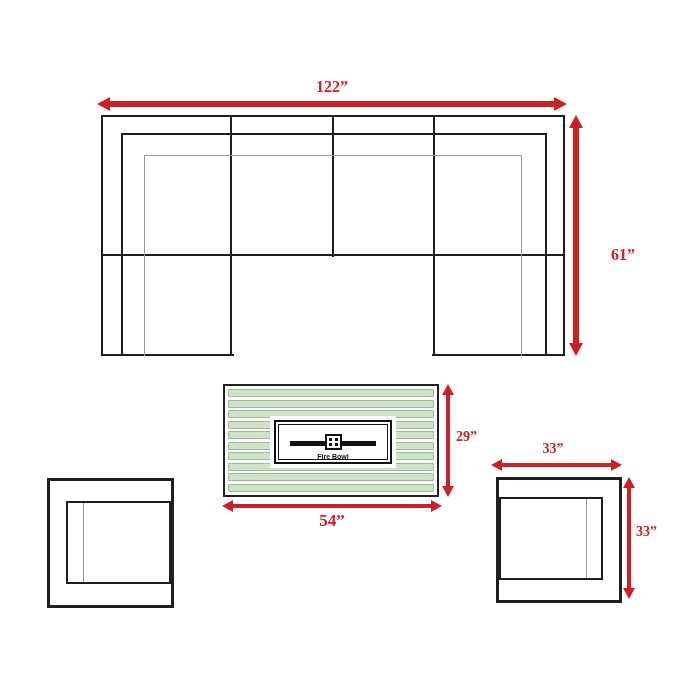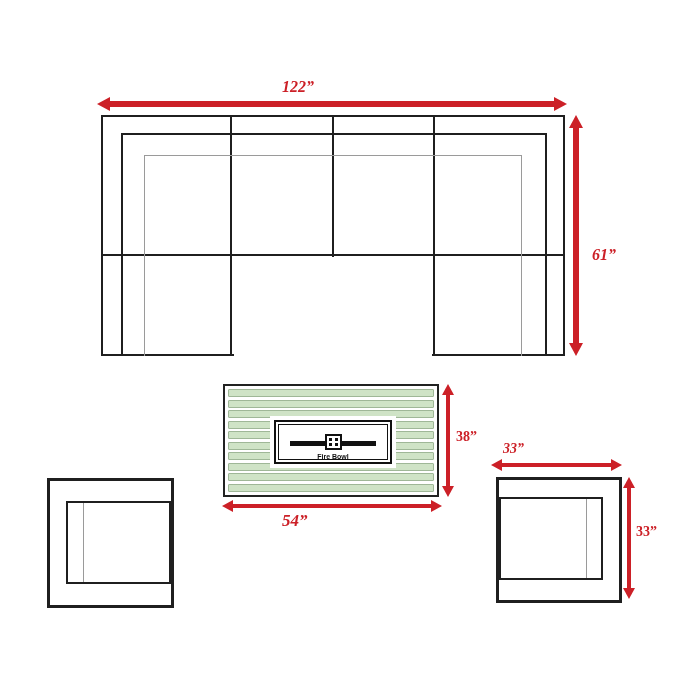--- a/index.html
+++ b/index.html
@@ -35,21 +35,21 @@
     border-left:6px solid transparent;border-right:6px solid transparent;border-bottom:11px solid var(--red);}
   .arrow.v .head-b{bottom:0;left:50%;transform:translateX(-50%);
     border-left:6px solid transparent;border-right:6px solid transparent;border-top:11px solid var(--red);}
   .arrow.thick.h .head-l{border-top-width:7px;border-bottom-width:7px;border-right-width:13px;}
   .arrow.thick.h .head-r{border-top-width:7px;border-bottom-width:7px;border-left-width:13px;}
   .arrow.thick.v .head-t{border-left-width:7px;border-right-width:7px;border-bottom-width:13px;}
   .arrow.thick.v .head-b{border-left-width:7px;border-right-width:7px;border-top-width:13px;}
 
   .dim{position:absolute;color:var(--red);font-weight:bold;font-size:14px;white-space:nowrap;}
   .dim.big{font-size:16px;}
-  .dim.center{width:100px;font-style:italic;}
+  .dim.center{text-align:center;width:100px;}
 
   
   #fire-table{
     position:absolute;left:223px;top:384px;width:216px;height:113px;
     border:2px solid #222;background:#fff;
     display:flex;flex-direction:column;justify-content:space-evenly;
     padding:1px 3px;
   }
   .slat{height:8px;background:var(--slat);border:1px solid var(--slat-edge);border-radius:1px;}
   #fire-bowl-panel{
@@ -98,21 +98,21 @@
     <span class="bar"></span>
     <span class="head head-r"></span>
   </div>
   <div class="dim big center" style="left:282px;top:78px;">122”</div>
 
   <div class="arrow v thick" style="left:569px;top:115px;width:14px;height:241px;">
     <span class="head head-t"></span>
     <span class="bar"></span>
     <span class="head head-b"></span>
   </div>
-  <div class="dim big" style="left:592px;top:246px;font-style:italic;">61”</div>
+  <div class="dim big" style="left:611px;top:246px;">61”</div>
 
   <div id="fire-table">
     <div class="slat"></div>
     <div class="slat"></div>
     <div class="slat"></div>
     <div class="slat"></div>
     <div class="slat"></div>
     <div class="slat"></div>
     <div class="slat"></div>
     <div class="slat"></div>
@@ -129,21 +129,21 @@
       </div>
       <div id="fire-bowl-label">Fire Bowl</div>
     </div>
   </div>
 
   <div class="arrow v" style="left:442px;top:384px;width:12px;height:113px;">
     <span class="head head-t"></span>
     <span class="bar"></span>
     <span class="head head-b"></span>
   </div>
-  <div class="dim" style="left:456px;top:429px;">38”</div>
+  <div class="dim" style="left:456px;top:429px;">29”</div>
 
   <div class="arrow h" style="left:222px;top:500px;width:220px;height:12px;">
     <span class="head head-l"></span>
     <span class="bar"></span>
     <span class="head head-r"></span>
   </div>
   <div class="dim center" style="left:282px;top:511px;font-size:17px;">54”</div>
 
   <div>
     <div class="chair-outer" style="left:47px;top:478px;width:127px;height:130px;"></div>

